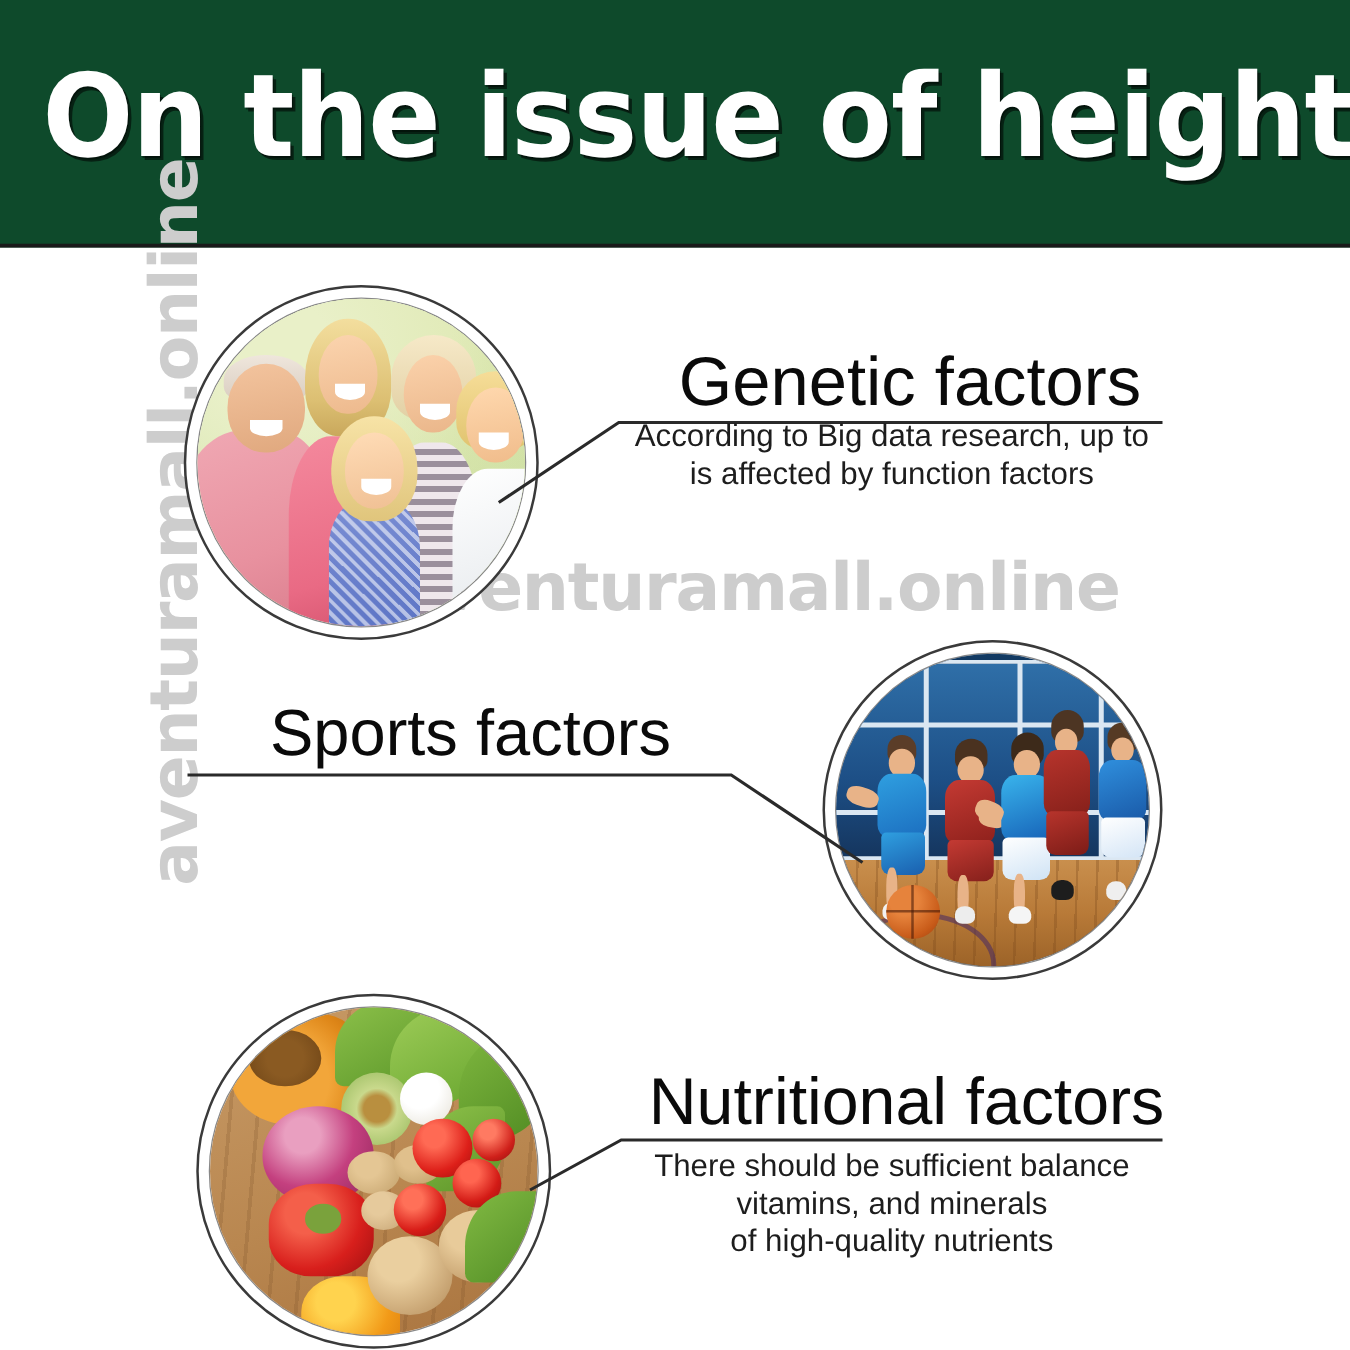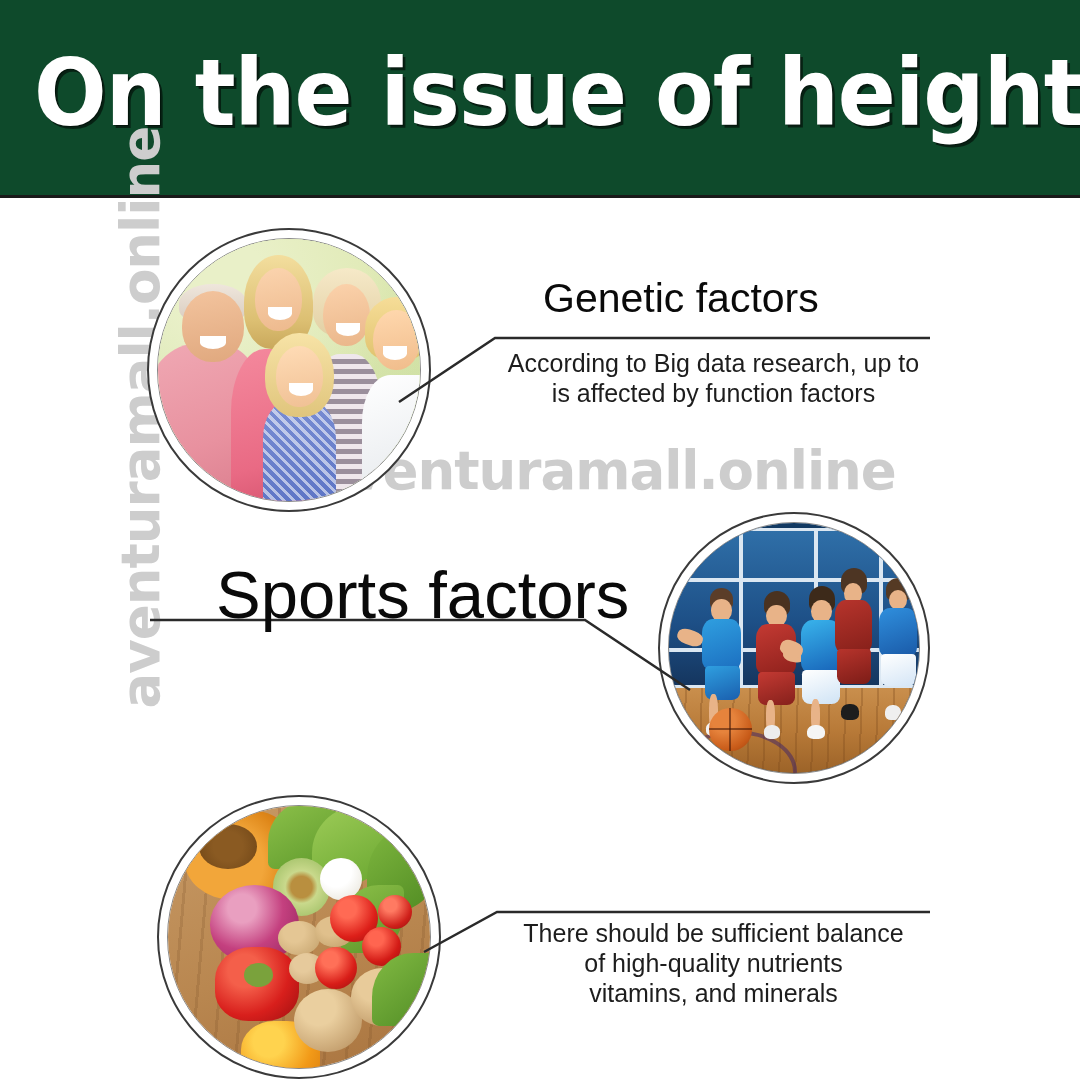--- a/index.html
+++ b/index.html
@@ -258,23 +258,23 @@
              background:linear-gradient(170deg,#ffd8ae 0%, #f0bc8b 100%);"></div>
         <div class="fam-smile" style="left:86%; top:41%; width:9%; height:5%;"></div>
       </div>
     </div>
   </div>
 
   <svg class="leader" style="left:0; top:0; width:1080px; height:1080px;">
     <polyline points="399,402 495,338 930,338" fill="none" stroke="#2a2a2a" stroke-width="2.5"></polyline>
   </svg>
 
-  <div class="heading" style="left:543px; top:278px; font-size:41px;">Genetic factors</div>
-
-  <div class="body-text" style="left:497px; top:348px; width:433px;">
+  <div class="heading" style="left:543px; top:278px; font-size:55px;">Genetic factors</div>
+
+  <div class="body-text" style="left:497px; top:334px; width:433px;">
     <div>According to Big data research, up to</div>
     <div>is affected by function factors</div>
   </div>
 
   <div class="circle-frame" style="left:658px; top:512px; width:272px; height:272px;">
     <div class="inner">
       <div class="photo">
         <div class="bb-bg"></div>
 
         <div class="bb-window" style="left:-4%; top:2%; width:108%; height:64%;"></div>
@@ -345,21 +345,21 @@
 
         <div class="bb-ball" style="left:16%; top:74%; width:17%; height:17%;"></div>
       </div>
     </div>
   </div>
 
   <svg class="leader" style="left:0; top:0; width:1080px; height:1080px;">
     <polyline points="150,620 585,620 690,690" fill="none" stroke="#2a2a2a" stroke-width="2.5"></polyline>
   </svg>
 
-  <div class="heading" style="left:216px; top:561px; font-size:67px;">Sports factors</div>
+  <div class="heading" style="left:216px; top:561px; font-size:52px;">Sports factors</div>
 
 
   <div class="circle-frame" style="left:157px; top:795px; width:284px; height:284px;">
     <div class="inner">
       <div class="photo">
         <div class="vg-bg"></div>
 
         <div class="vg" style="left:6%; top:2%; width:40%; height:34%;
              background:radial-gradient(circle at 40% 60%, #f2a63a 0 45%, #de8618 75%, #c26f10 100%);
              border-radius:62% 38% 46% 54%;"></div>
@@ -424,20 +424,21 @@
         <div class="vg-leaf" style="left:78%; top:56%; width:26%; height:28%;
              background:linear-gradient(140deg,#82ba43 0%, #4f8b24 100%);"></div>
       </div>
     </div>
   </div>
 
   <svg class="leader" style="left:0; top:0; width:1080px; height:1080px;">
     <polyline points="424,952 497,912 930,912" fill="none" stroke="#2a2a2a" stroke-width="2.5"></polyline>
   </svg>
 
+  <div class="heading" style="left:519px; top:855px; font-size:53px;">Nutritional factors</div>
 
   <div class="body-text" style="left:497px; top:918px; width:433px;">
     <div>There should be sufficient balance</div>
+    <div>vitamins, and minerals</div>
     <div>of high-quality nutrients</div>
-    <div>vitamins, and minerals</div>
   </div>
 
 </div>
 
 </body></html>

